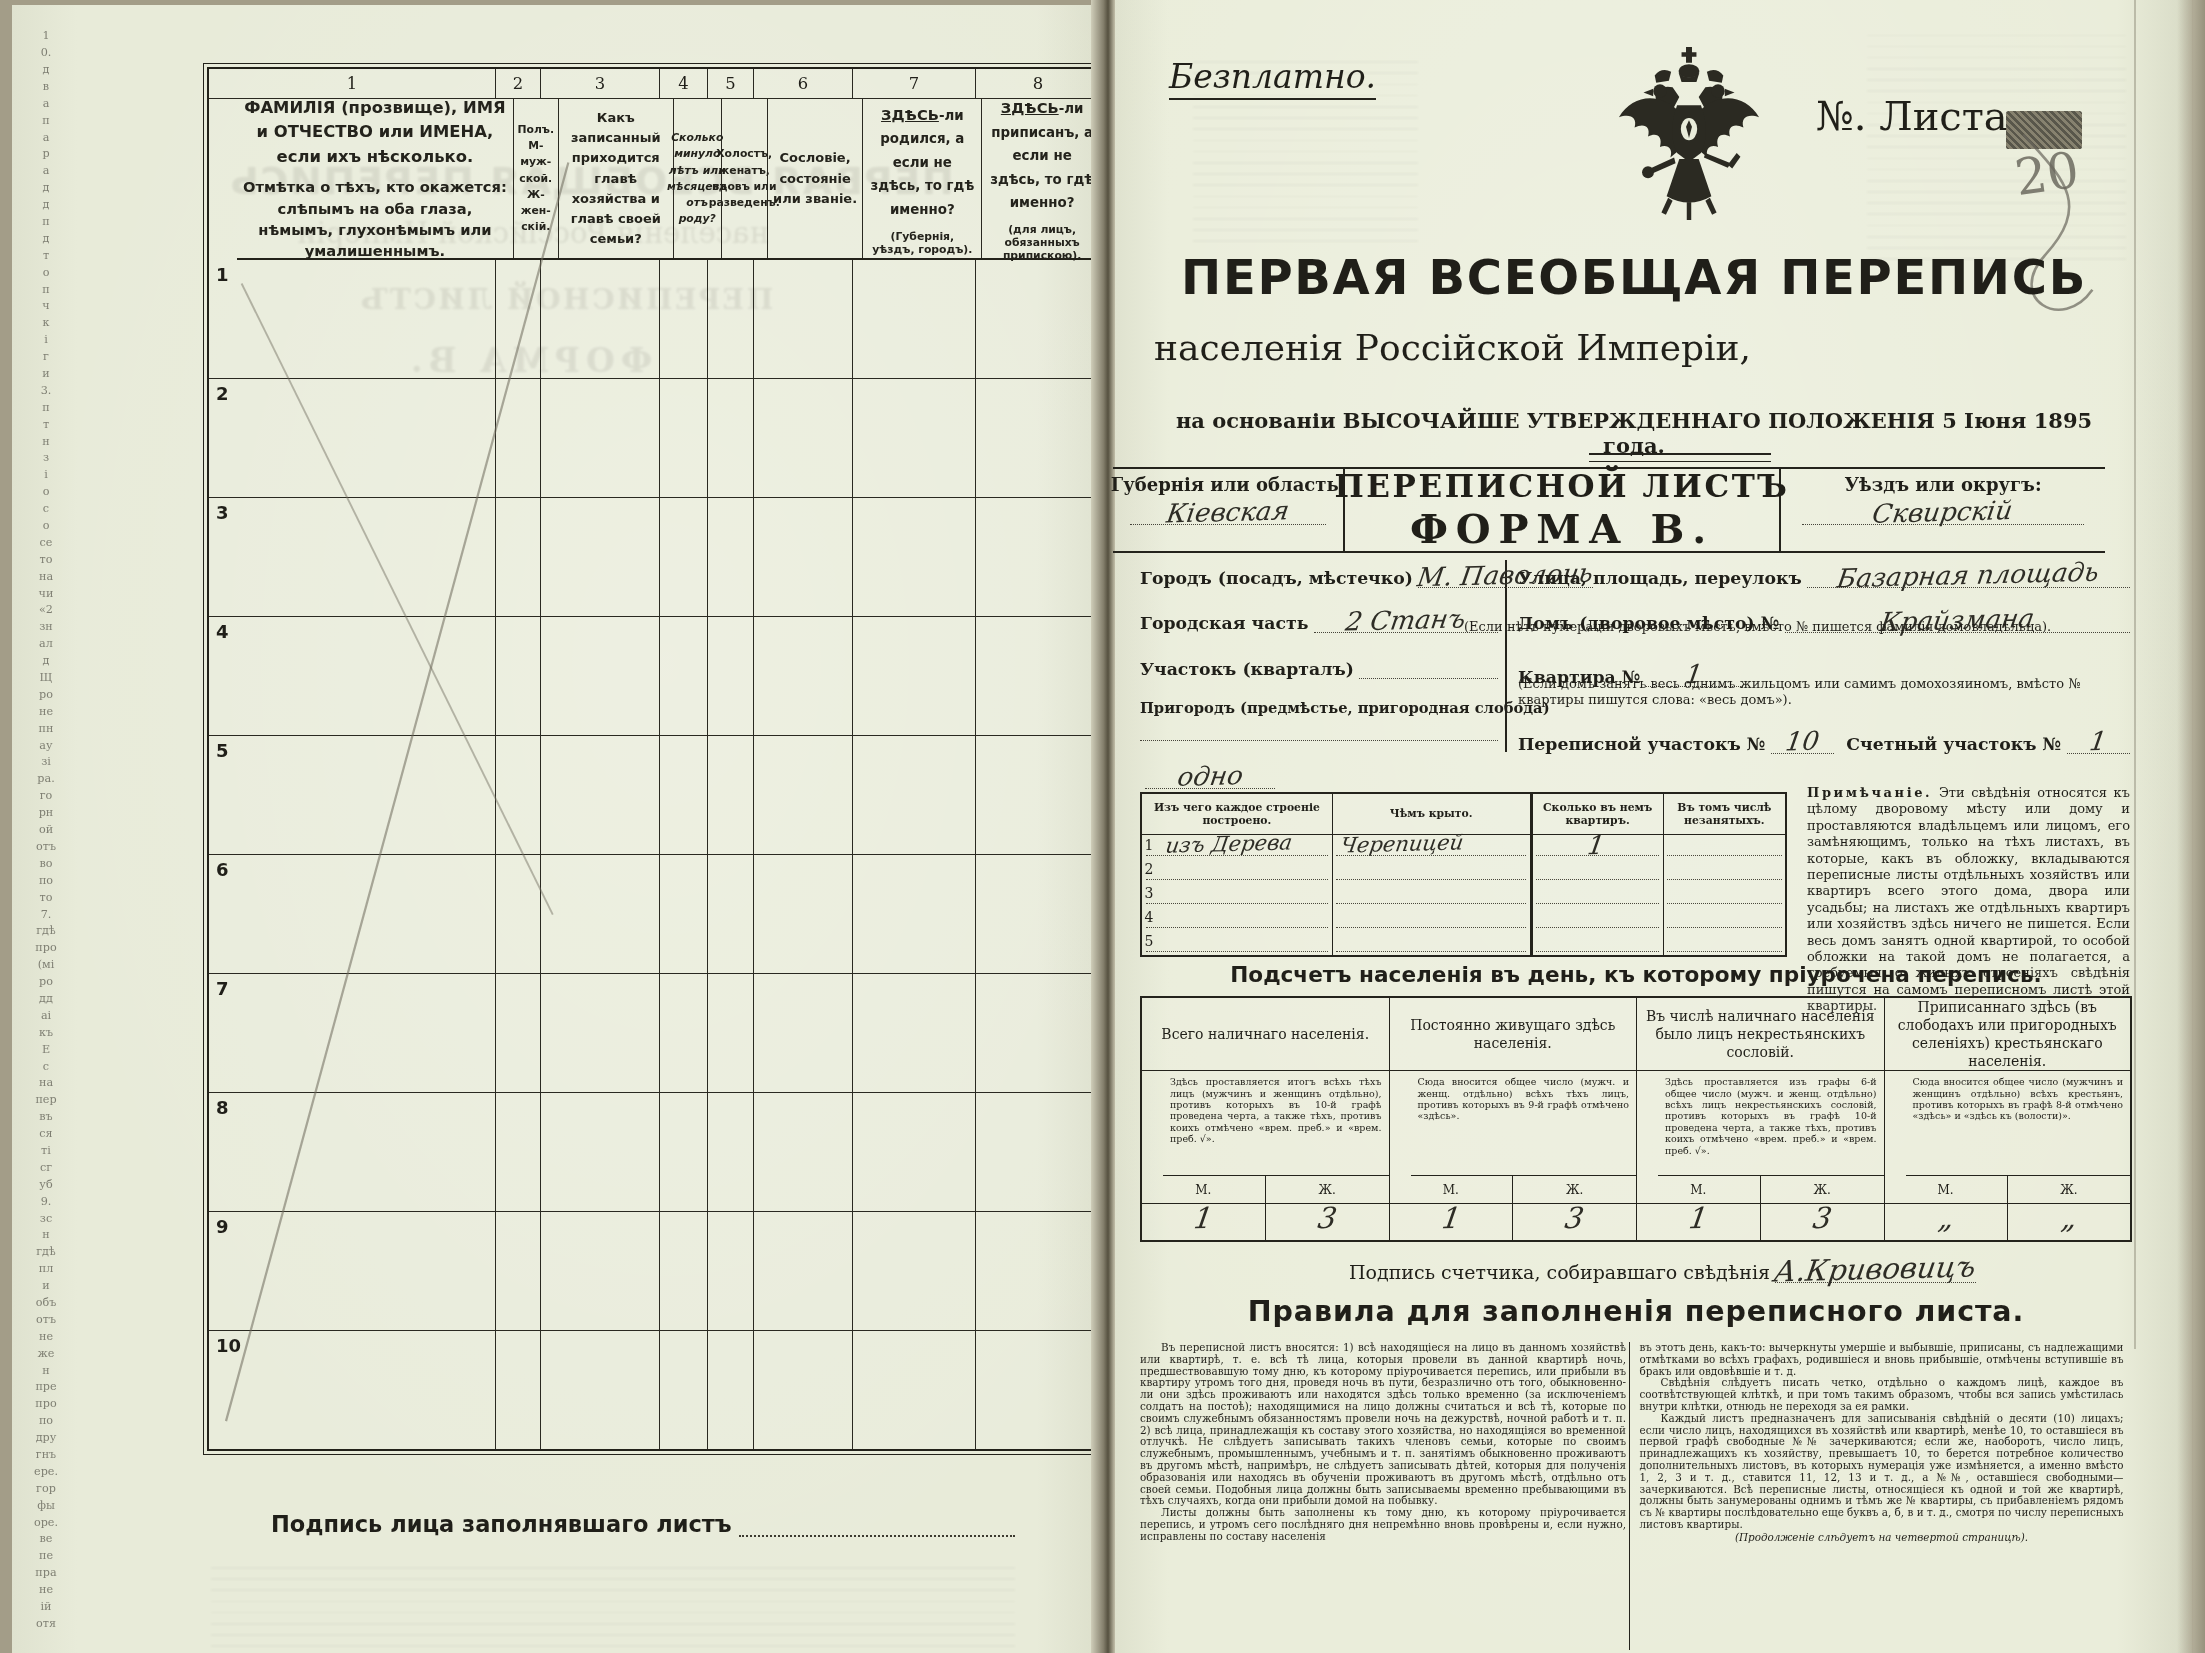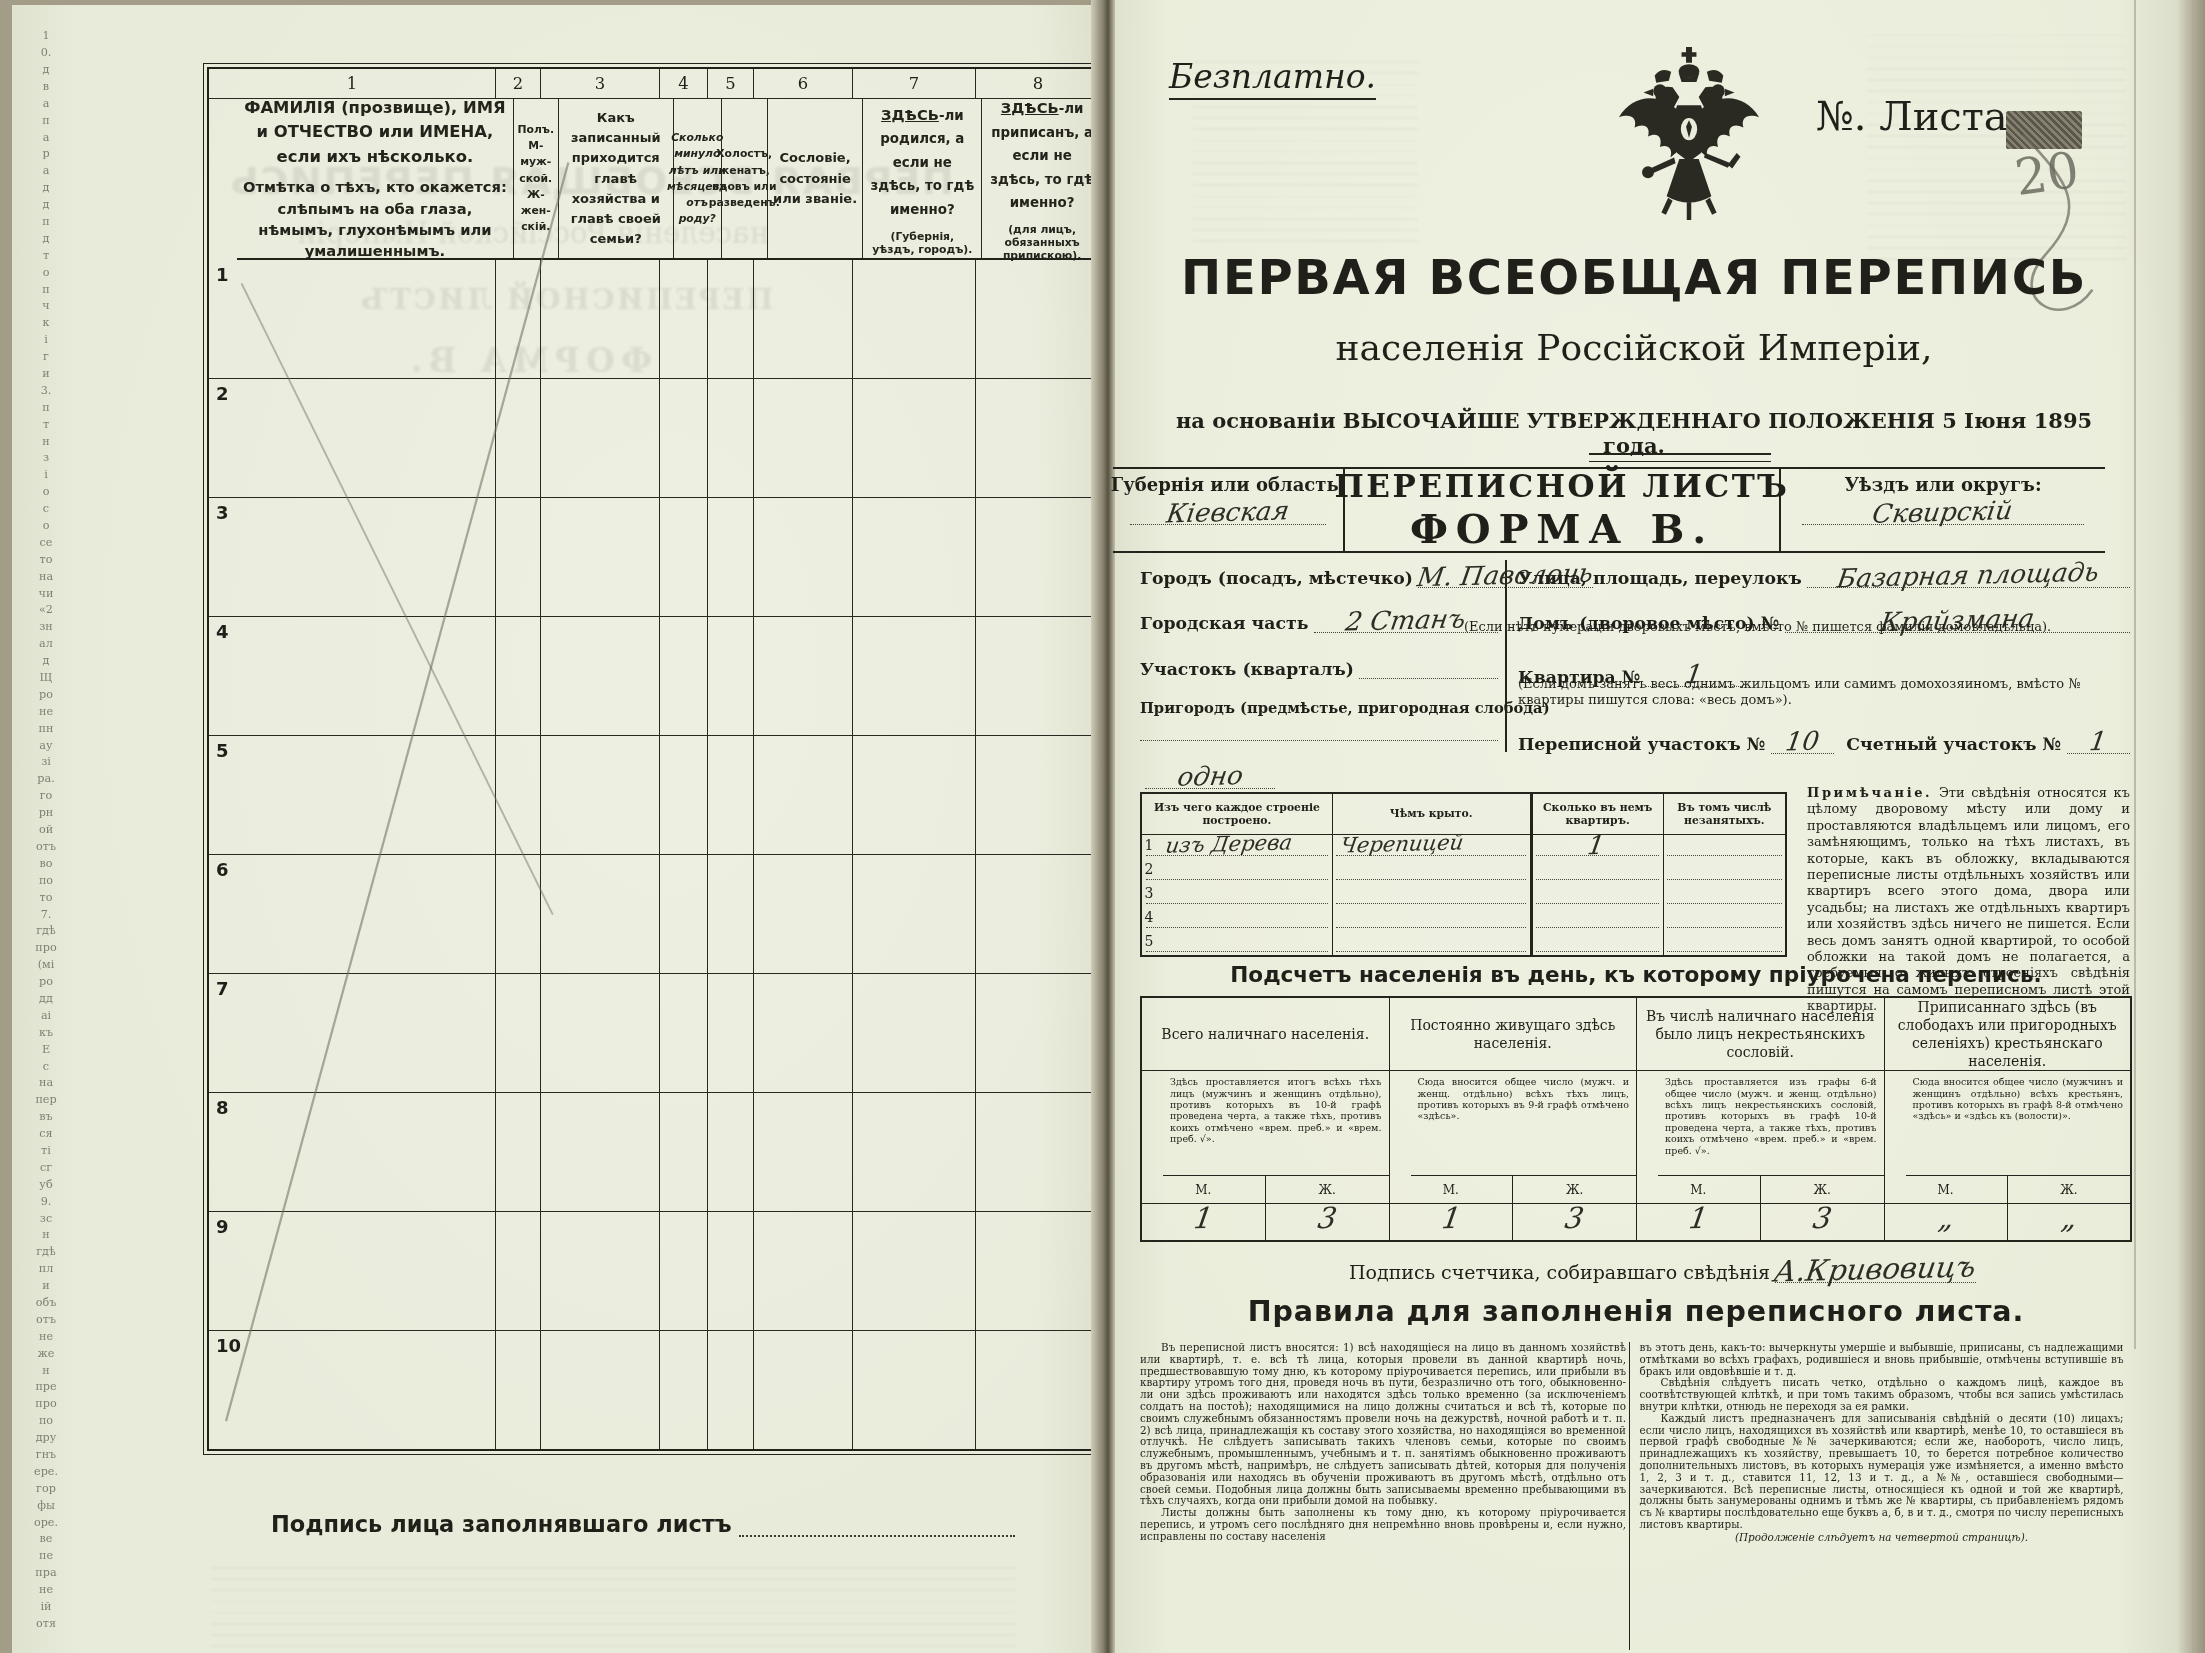--- a/index.html
+++ b/index.html
@@ -68,21 +68,21 @@
   #left-sign .dots{flex:1;border-bottom:2.2px dotted #3c3a30;margin-left:7px;height:22.5px;}
   
   #free-label{left:1169px;top:57px;font-size:33px;font-style:italic;
     border-bottom:2.6px solid #24231c;padding-bottom:1.7px;}
   #sheet-no{left:1816px;top:93px;font-size:40px;white-space:nowrap;}
   #smudge{left:2006px;top:111px;width:76px;height:38px;opacity:.85;border-radius:2.6px;
     background:repeating-linear-gradient(45deg,#3f3c31 0 2.6px,#756f5c 2.6px 5.2px);}
   #pencil-20{left:2015px;top:145px;font-size:50px;transform:rotate(-8deg);opacity:.75;}
   .title1{left:1154px;top:249px;width:960px;text-align:center;
     font-family:"DejaVu Sans",sans-serif;font-weight:bold;font-size:48px;letter-spacing:1.7px;}
-  .title2{left:1154px;top:327px;width:960px;text-align:center;font-size:36px;}
+  .title2{left:1154px;top:327px;width:960px;text-align:left;font-size:36px;}
   .title3{left:1154px;top:408px;width:960px;text-align:center;font-weight:bold;font-size:21px;}
   #title-divider{left:1589px;top:453px;width:182px;height:6px;
     border-top:2.6px solid #24231c;border-bottom:1.7px solid #24231c;}
   
   #form-header{left:1113px;top:467px;width:992px;height:86px;display:flex;
     border-top:2.6px solid #24231c;border-bottom:2.6px solid #24231c;box-sizing:border-box;}
   .fh-cell{box-sizing:border-box;padding:5.2px 8.6px;display:flex;flex-direction:column;align-items:center;}
   .fh-left{width:232px;border-right:2.2px solid #24231c;}
   .fh-center{width:436px;border-right:2.2px solid #24231c;justify-content:center;}
   .fh-right{flex:1;}

